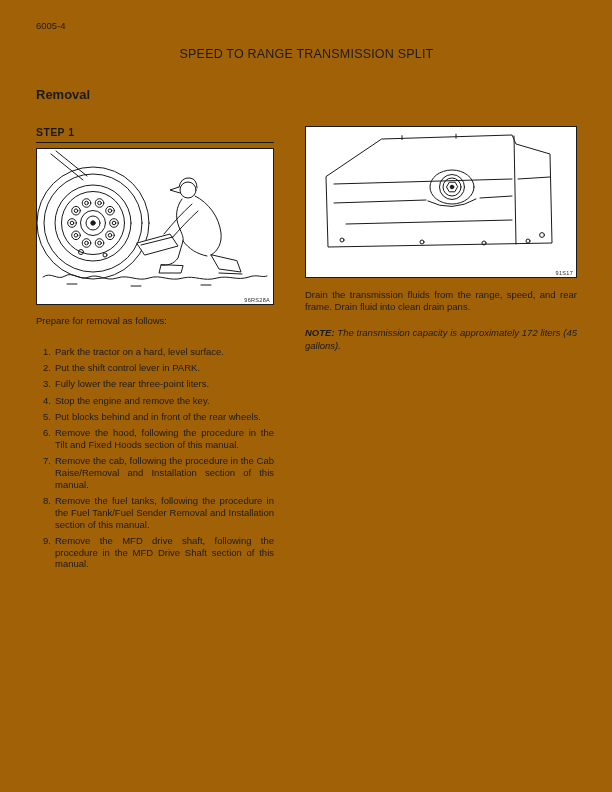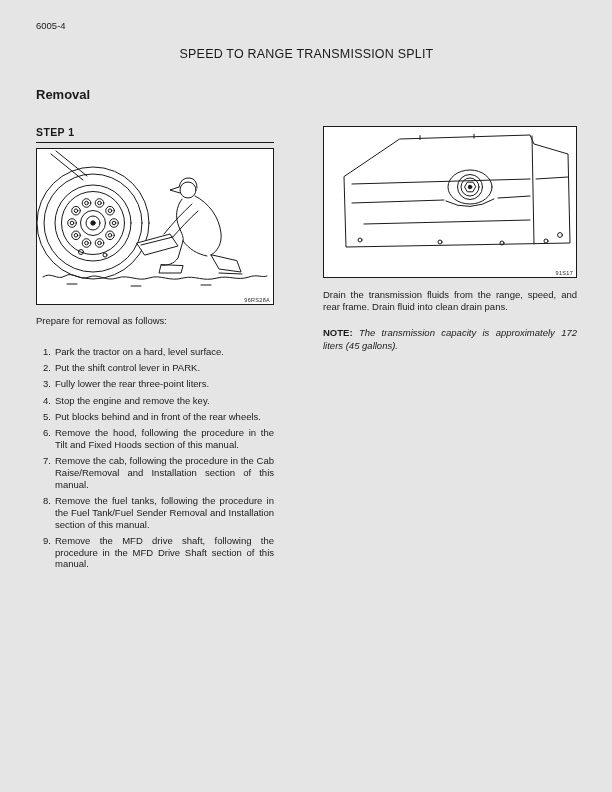--- a/index.html
+++ b/index.html
@@ -4,45 +4,45 @@
 <style>
   * { margin: 0; padding: 0; box-sizing: border-box; }
   html, body { background: #ffffff; }
   body {
     width: 612px; height: 792px;
     font-family: "Liberation Sans", sans-serif;
     color: #1a1a1a;
     position: relative;
     overflow: hidden;
   }
-  .page { width: 612px; height: 792px; padding: 20px 35px 24px 36px; background: #e5e5e5; }
+  .page { width: 612px; height: 792px; padding: 20px 35px 24px 36px; background: #a16207; }
   .page-number { font-size: 9.5px; margin-bottom: 16px; }
   .doc-title { text-align: center; font-weight: normal; font-size: 12.5px; letter-spacing: .2px; margin-bottom: 26px; }
   .section-heading { font-weight: bold; font-size: 13px; margin-bottom: 24px; }
-  .columns { display: flex; gap: 49px; }
+  .columns { display: flex; gap: 31px; }
   .col-left { flex: 0 0 238px; width: 238px; }
   .col-right { flex: 1; min-width: 0; }
   .step-heading {
     font-weight: bold; font-size: 10.5px; letter-spacing: .4px;
     padding-bottom: 4px; border-bottom: 1.3px solid #1a1a1a; margin-bottom: 5px;
   }
   .figure { border: 1px solid #1a1a1a; position: relative; background: #fff; }
   .figure svg { display: block; }
   .figure-caption {
     position: absolute; right: 3px; bottom: 1px;
     font-size: 5.5px; letter-spacing: .3px; color: #2a2a2a;
   }
   .intro { margin-top: 10px; margin-bottom: 19px; font-size: 9.5px; line-height: 1.25; }
   ol.steps { list-style: none; }
   ol.steps li { display: flex; margin-bottom: 4.5px; font-size: 9.5px; line-height: 1.24; }
   ol.steps .num { flex: 0 0 15px; text-align: right; margin-right: 4px; }
   ol.steps .txt { flex: 1; text-align: justify; }
   .right-body { margin-top: 11px; font-size: 9.5px; line-height: 1.28; text-align: justify; }
   .note { margin-top: 14px; font-size: 9.5px; line-height: 1.3; text-align: justify; }
-  .note-label { font-weight: bold; }
+  .note-label { font-weight: bold; font-style: italic; }
   .note-text { font-style: italic; }
 </style>
 </head>
 <body>
 
 <div class="page">
 
   <div class="page-number">6005-4</div>
 
   <div class="doc-title">SPEED TO RANGE TRANSMISSION SPLIT</div>

